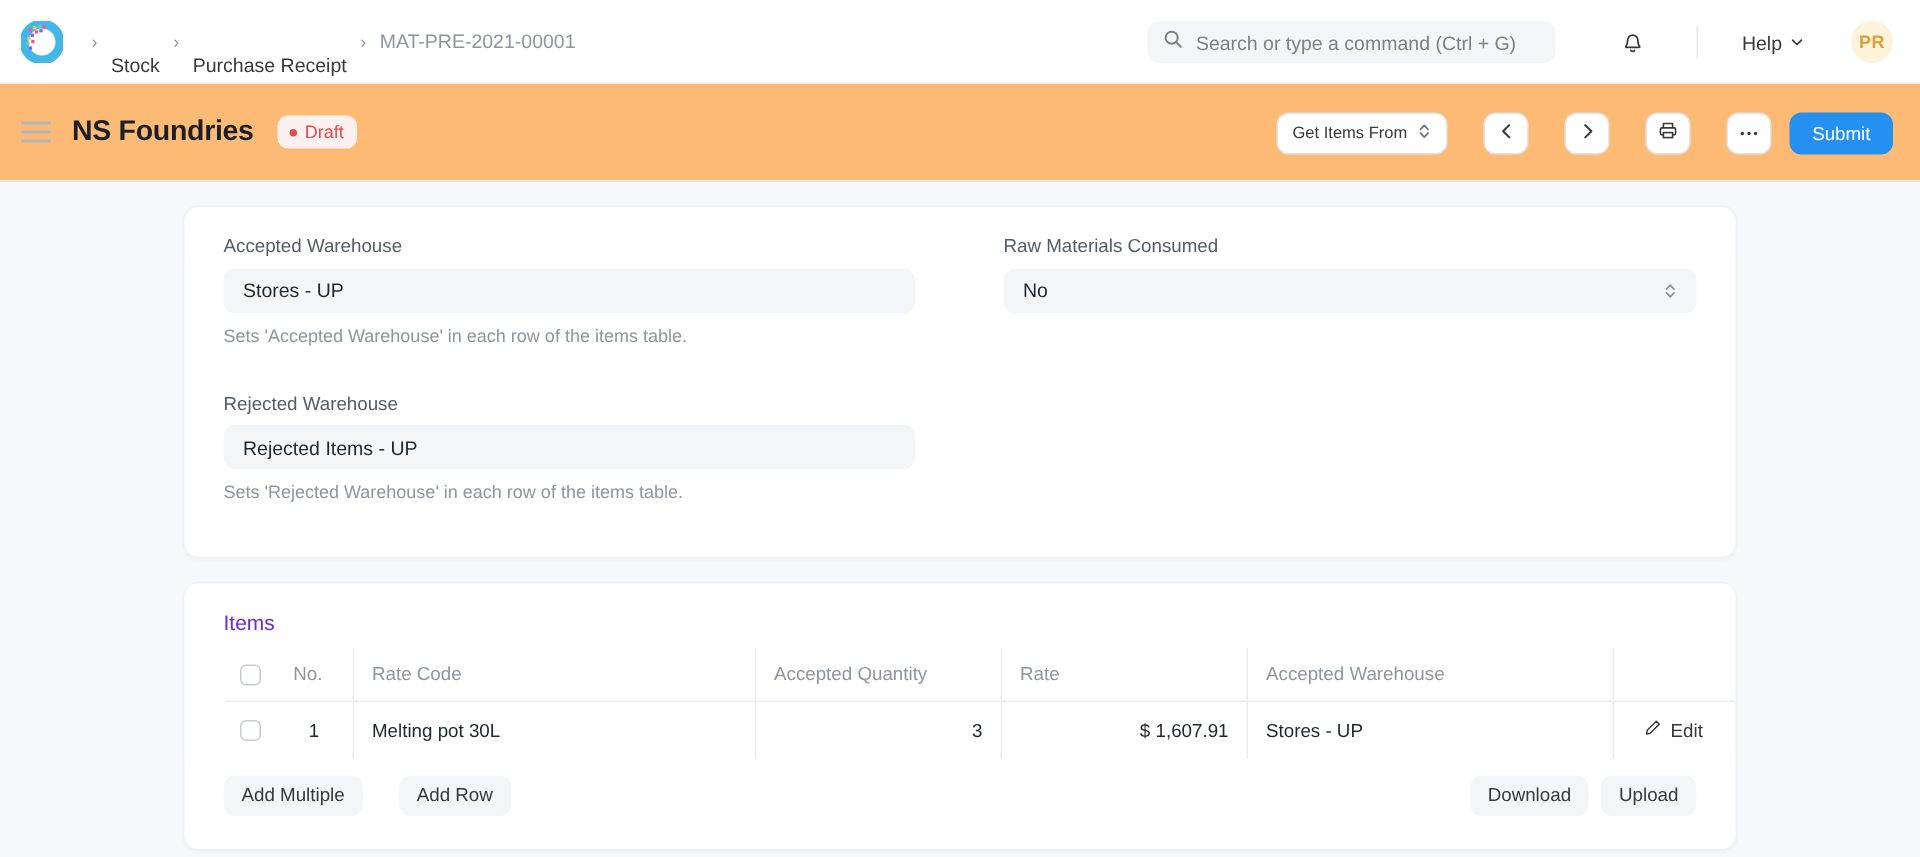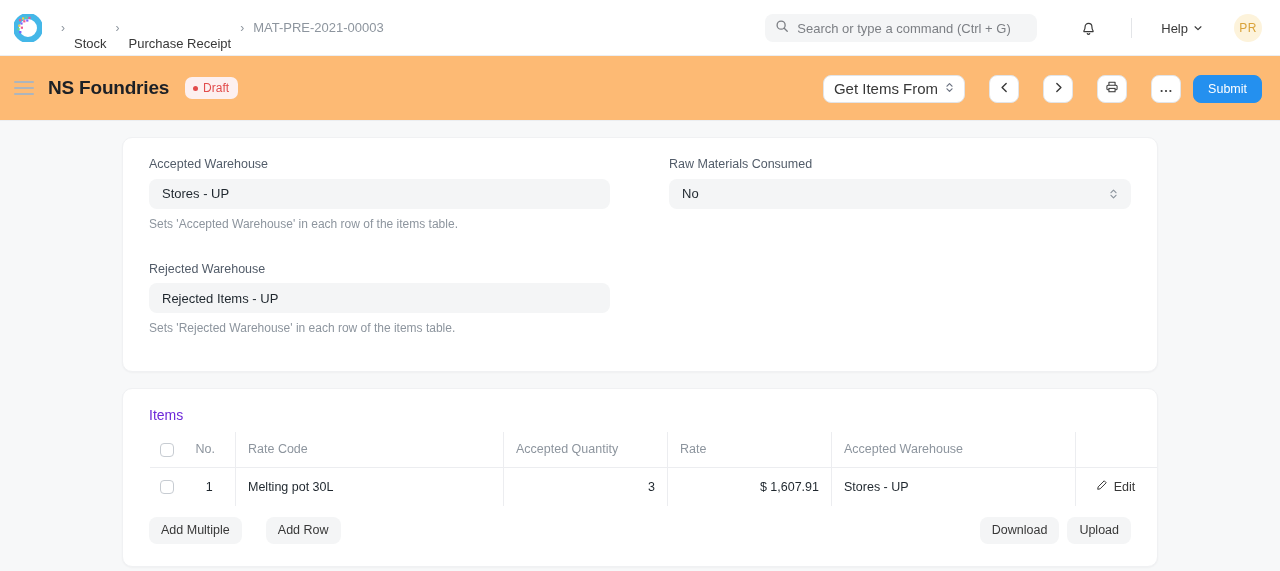--- a/index.html
+++ b/index.html
@@ -83,21 +83,21 @@
     display: flex; align-items: center; gap: 5px;
     font-size: 13px; color: #383838; cursor: pointer;
     margin-right: 16px;
   }
   .avatar {
     width: 28px; height: 28px;
     border-radius: 50%;
     background: #fdf3db;
     color: #d9a33a;
     font-size: 12px;
-    font-weight: 400;
+    font-weight: 700;
     letter-spacing: .3px;
     display: flex; align-items: center; justify-content: center;
     cursor: pointer;
   }
 
   
   .pagehead {
     height: 65px;
     background: #fdba74;
     border-bottom: 1px solid #eceef1;
@@ -143,21 +143,21 @@
   .head-actions {
     position: absolute;
     right: 18px; top: 0; height: 65px;
     display: flex; align-items: center; gap: 8px;
   }
   .btn {
     height: 28px;
     border: 1px solid #e2e4e7;
     background: #ffffff;
     border-radius: 8px;
-    font-size: 15px;
+    font-size: 11px;
     color: #383838;
     font-family: "Liberation Sans", sans-serif;
     display: inline-flex;
     align-items: center;
     justify-content: center;
     cursor: pointer;
     white-space: nowrap;
     margin-left: 16px;
   }
   .btn-select { padding: 0 10px; gap: 7px; }
@@ -325,21 +325,21 @@
       </g>
     </svg>
   </div>
 
   <div class="breadcrumb">
     <span class="bc-sep">›</span>
     <a class="bc-link" href="#">Stock</a>
     <span class="bc-sep">›</span>
     <a class="bc-link" href="#">Purchase Receipt</a>
     <span class="bc-sep">›</span>
-    <span class="bc-current">MAT-PRE-2021-00003</span>
+    <span class="bc-current">MAT-PRE-2021-00001</span>
   </div>
 
   <div class="nav-right">
 
     <div class="searchbox">
       <span>
         <svg width="14" height="14" viewBox="0 0 16 16" fill="none" stroke="#7c7f84" stroke-width="1.5">
           <circle cx="7" cy="7" r="4.6"></circle>
             <path d="M10.5 10.5L14 14" stroke-linecap="round"></path>
         </svg>

